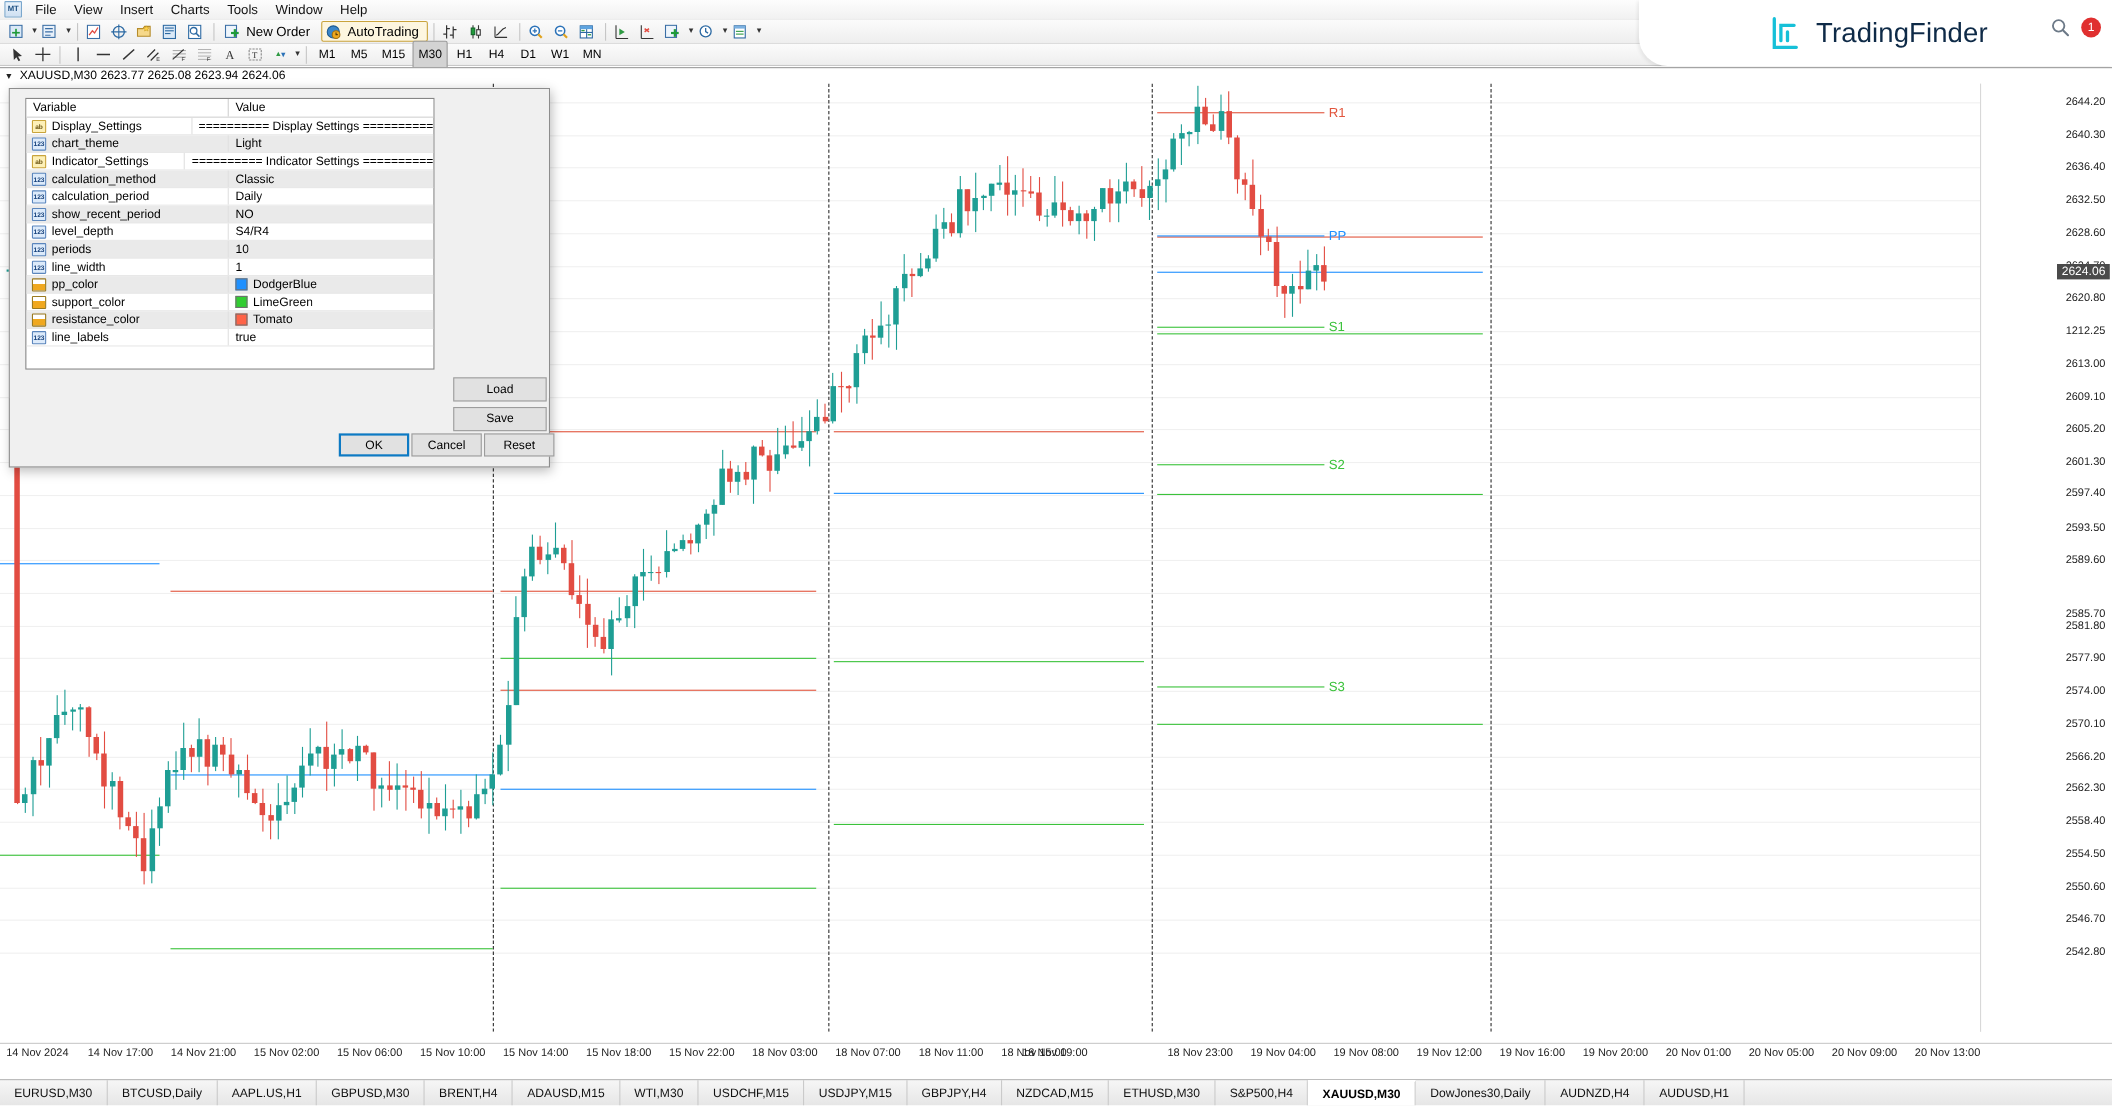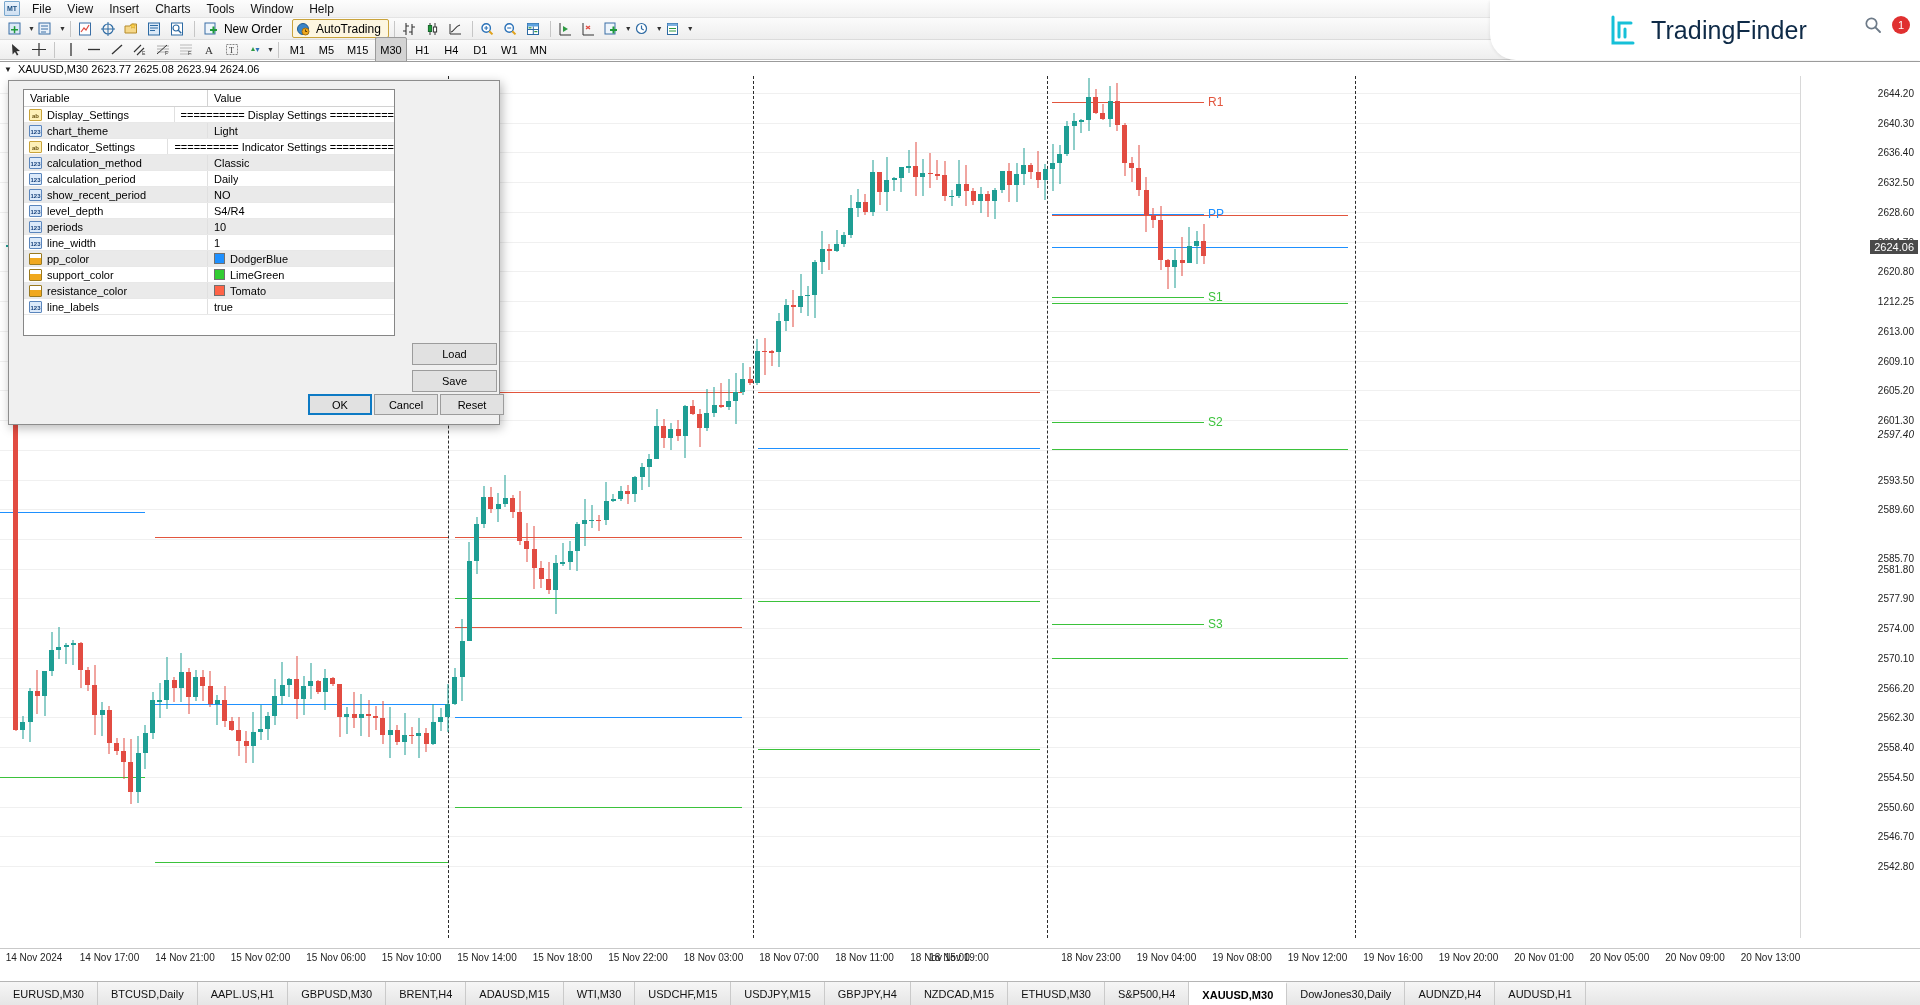--- a/index.html
+++ b/index.html
@@ -1214,21 +1214,21 @@
         <div class="price-tick" style="top: 76.4615px;">2636.40</div>
         <div class="price-tick" style="top: 106.192px;">2632.50</div>
         <div class="price-tick" style="top: 135.923px;">2628.60</div>
         <div class="price-tick" style="top: 165.654px;">2624.70</div>
         <div class="price-tick" style="top: 195.385px;">2620.80</div>
         <div class="price-tick" style="top: 225.115px;">1212.25</div>
         <div class="price-tick" style="top: 254.846px;">2613.00</div>
         <div class="price-tick" style="top: 284.577px;">2609.10</div>
         <div class="price-tick" style="top: 314.308px;">2605.20</div>
         <div class="price-tick" style="top: 344.038px;">2601.30</div>
-        <div class="price-tick" style="top: 358px; font-style: italic;">2597.40</div>
+        <div class="price-tick" style="top: 372px;">2597.40</div>
         <div class="price-tick" style="top: 403.5px;">2593.50</div>
         <div class="price-tick" style="top: 433.231px;">2589.60</div>
         <div class="price-tick" style="top: 482px;">2585.70</div>
         <div class="price-tick" style="top: 492.692px;">2581.80</div>
         <div class="price-tick" style="top: 522.423px;">2577.90</div>
         <div class="price-tick" style="top: 552.154px;">2574.00</div>
         <div class="price-tick" style="top: 581.885px;">2570.10</div>
         <div class="price-tick" style="top: 611.615px;">2566.20</div>
         <div class="price-tick" style="top: 641.346px;">2562.30</div>
         <div class="price-tick" style="top: 671.077px;">2558.40</div>

